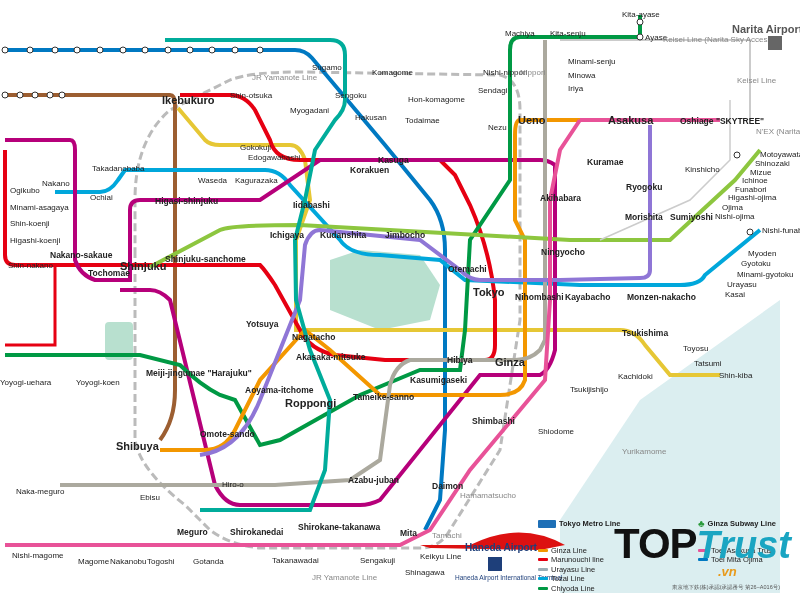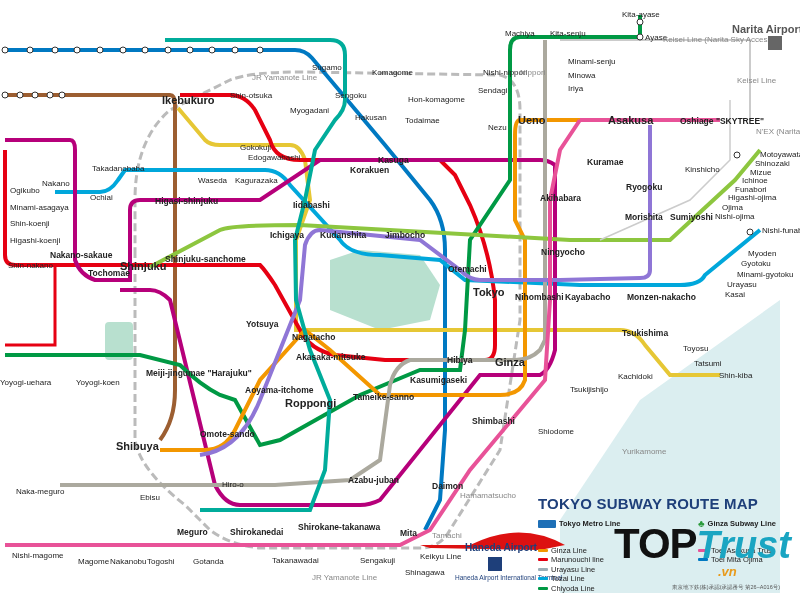--- a/index.html
+++ b/index.html
@@ -213,21 +213,20 @@
   <text class="lbl" x="420" y="559">Keikyu Line</text>
 
   <text x="732" y="33" font-family="Liberation Sans, sans-serif" font-size="11" font-weight="bold" fill="#555">Narita Airport</text>
   <rect x="768" y="36" width="14" height="14" fill="#666"></rect>
   <text x="465" y="551" font-family="Liberation Sans, sans-serif" font-size="10" font-weight="bold" fill="#1e3f7a">Haneda Airport</text>
   <rect x="488" y="557" width="14" height="14" fill="#1e3f7a"></rect>
   <text x="455" y="580" font-family="Liberation Sans, sans-serif" font-size="6.5" fill="#1e3f7a">Haneda Airport International Terminal</text>
 </svg>
 
 <div class="legend">
-  <div class="legend-title">TOKYO SUBWAY ROUTE MAP</div>
   <div class="legend-col" style="left:0;">
     <div class="row head">
         <span class="sw" style="background:#1e6fb6;width:18px;height:8px;"></span>
         <span>Tokyo Metro Line</span>
       </div>
     <div class="row">
         <span class="sw" style="background:#f39700"></span>
         <span>Ginza Line</span>
       </div>
     <div class="row">

